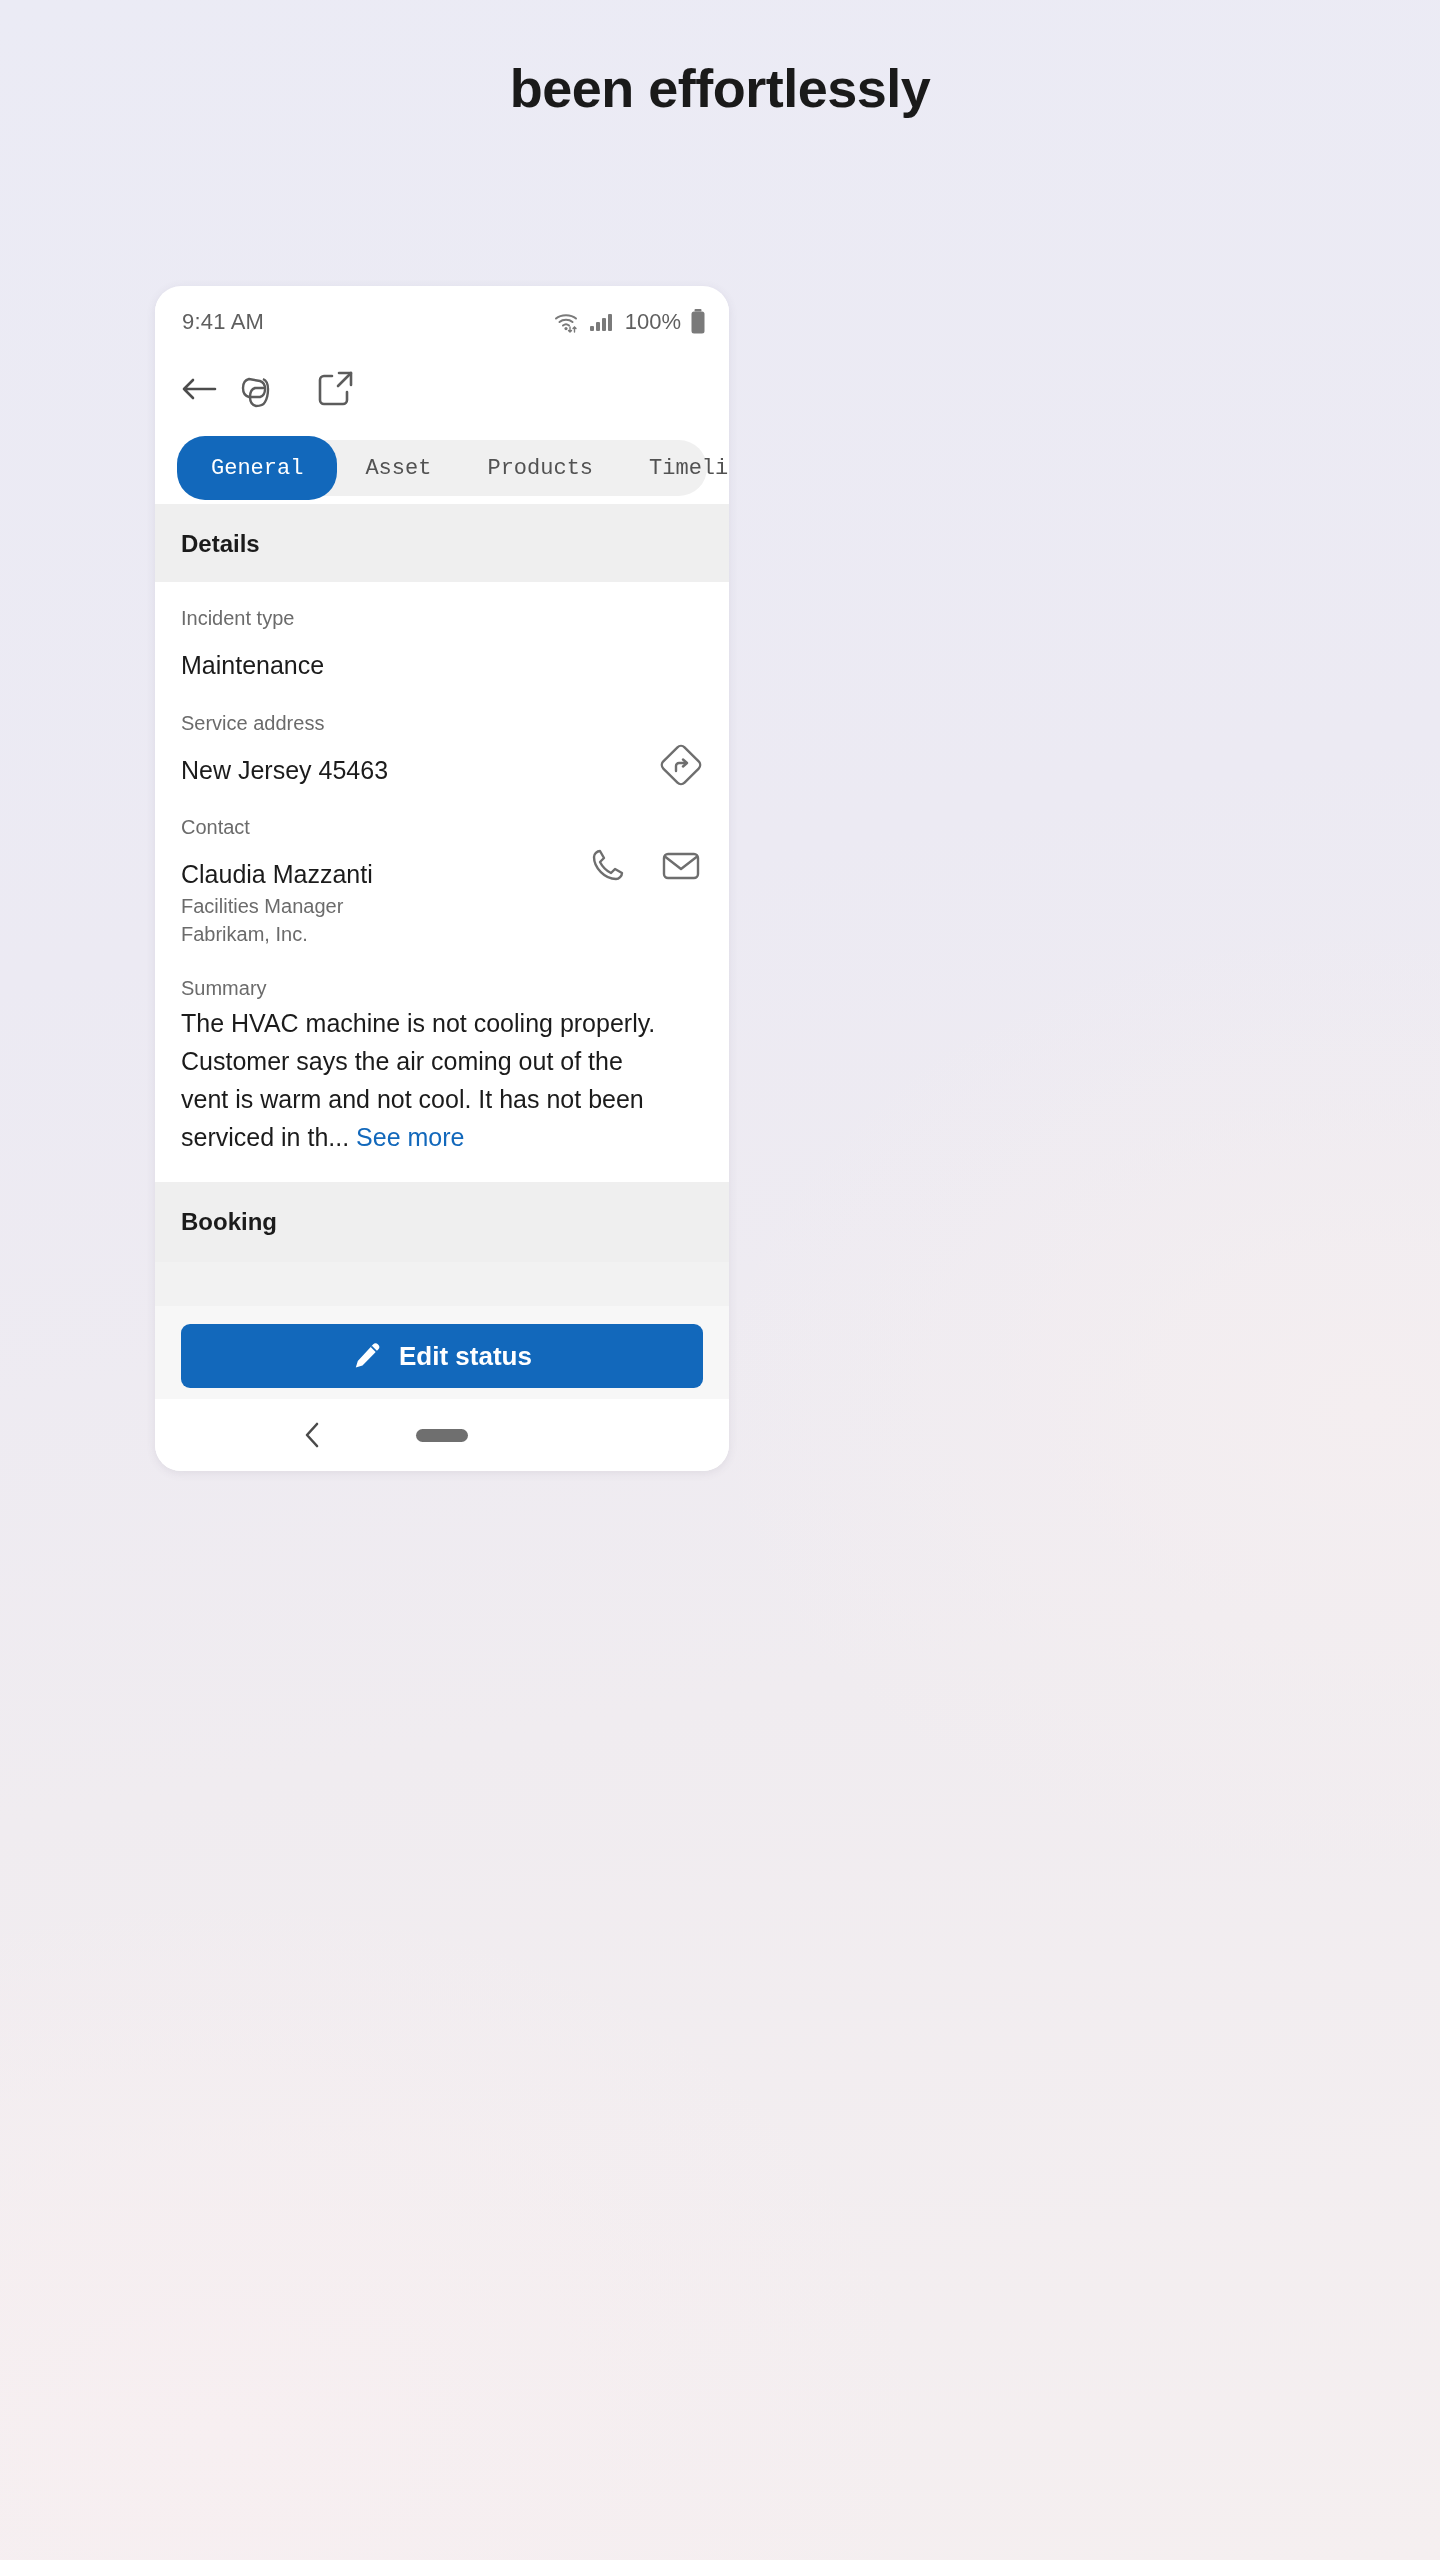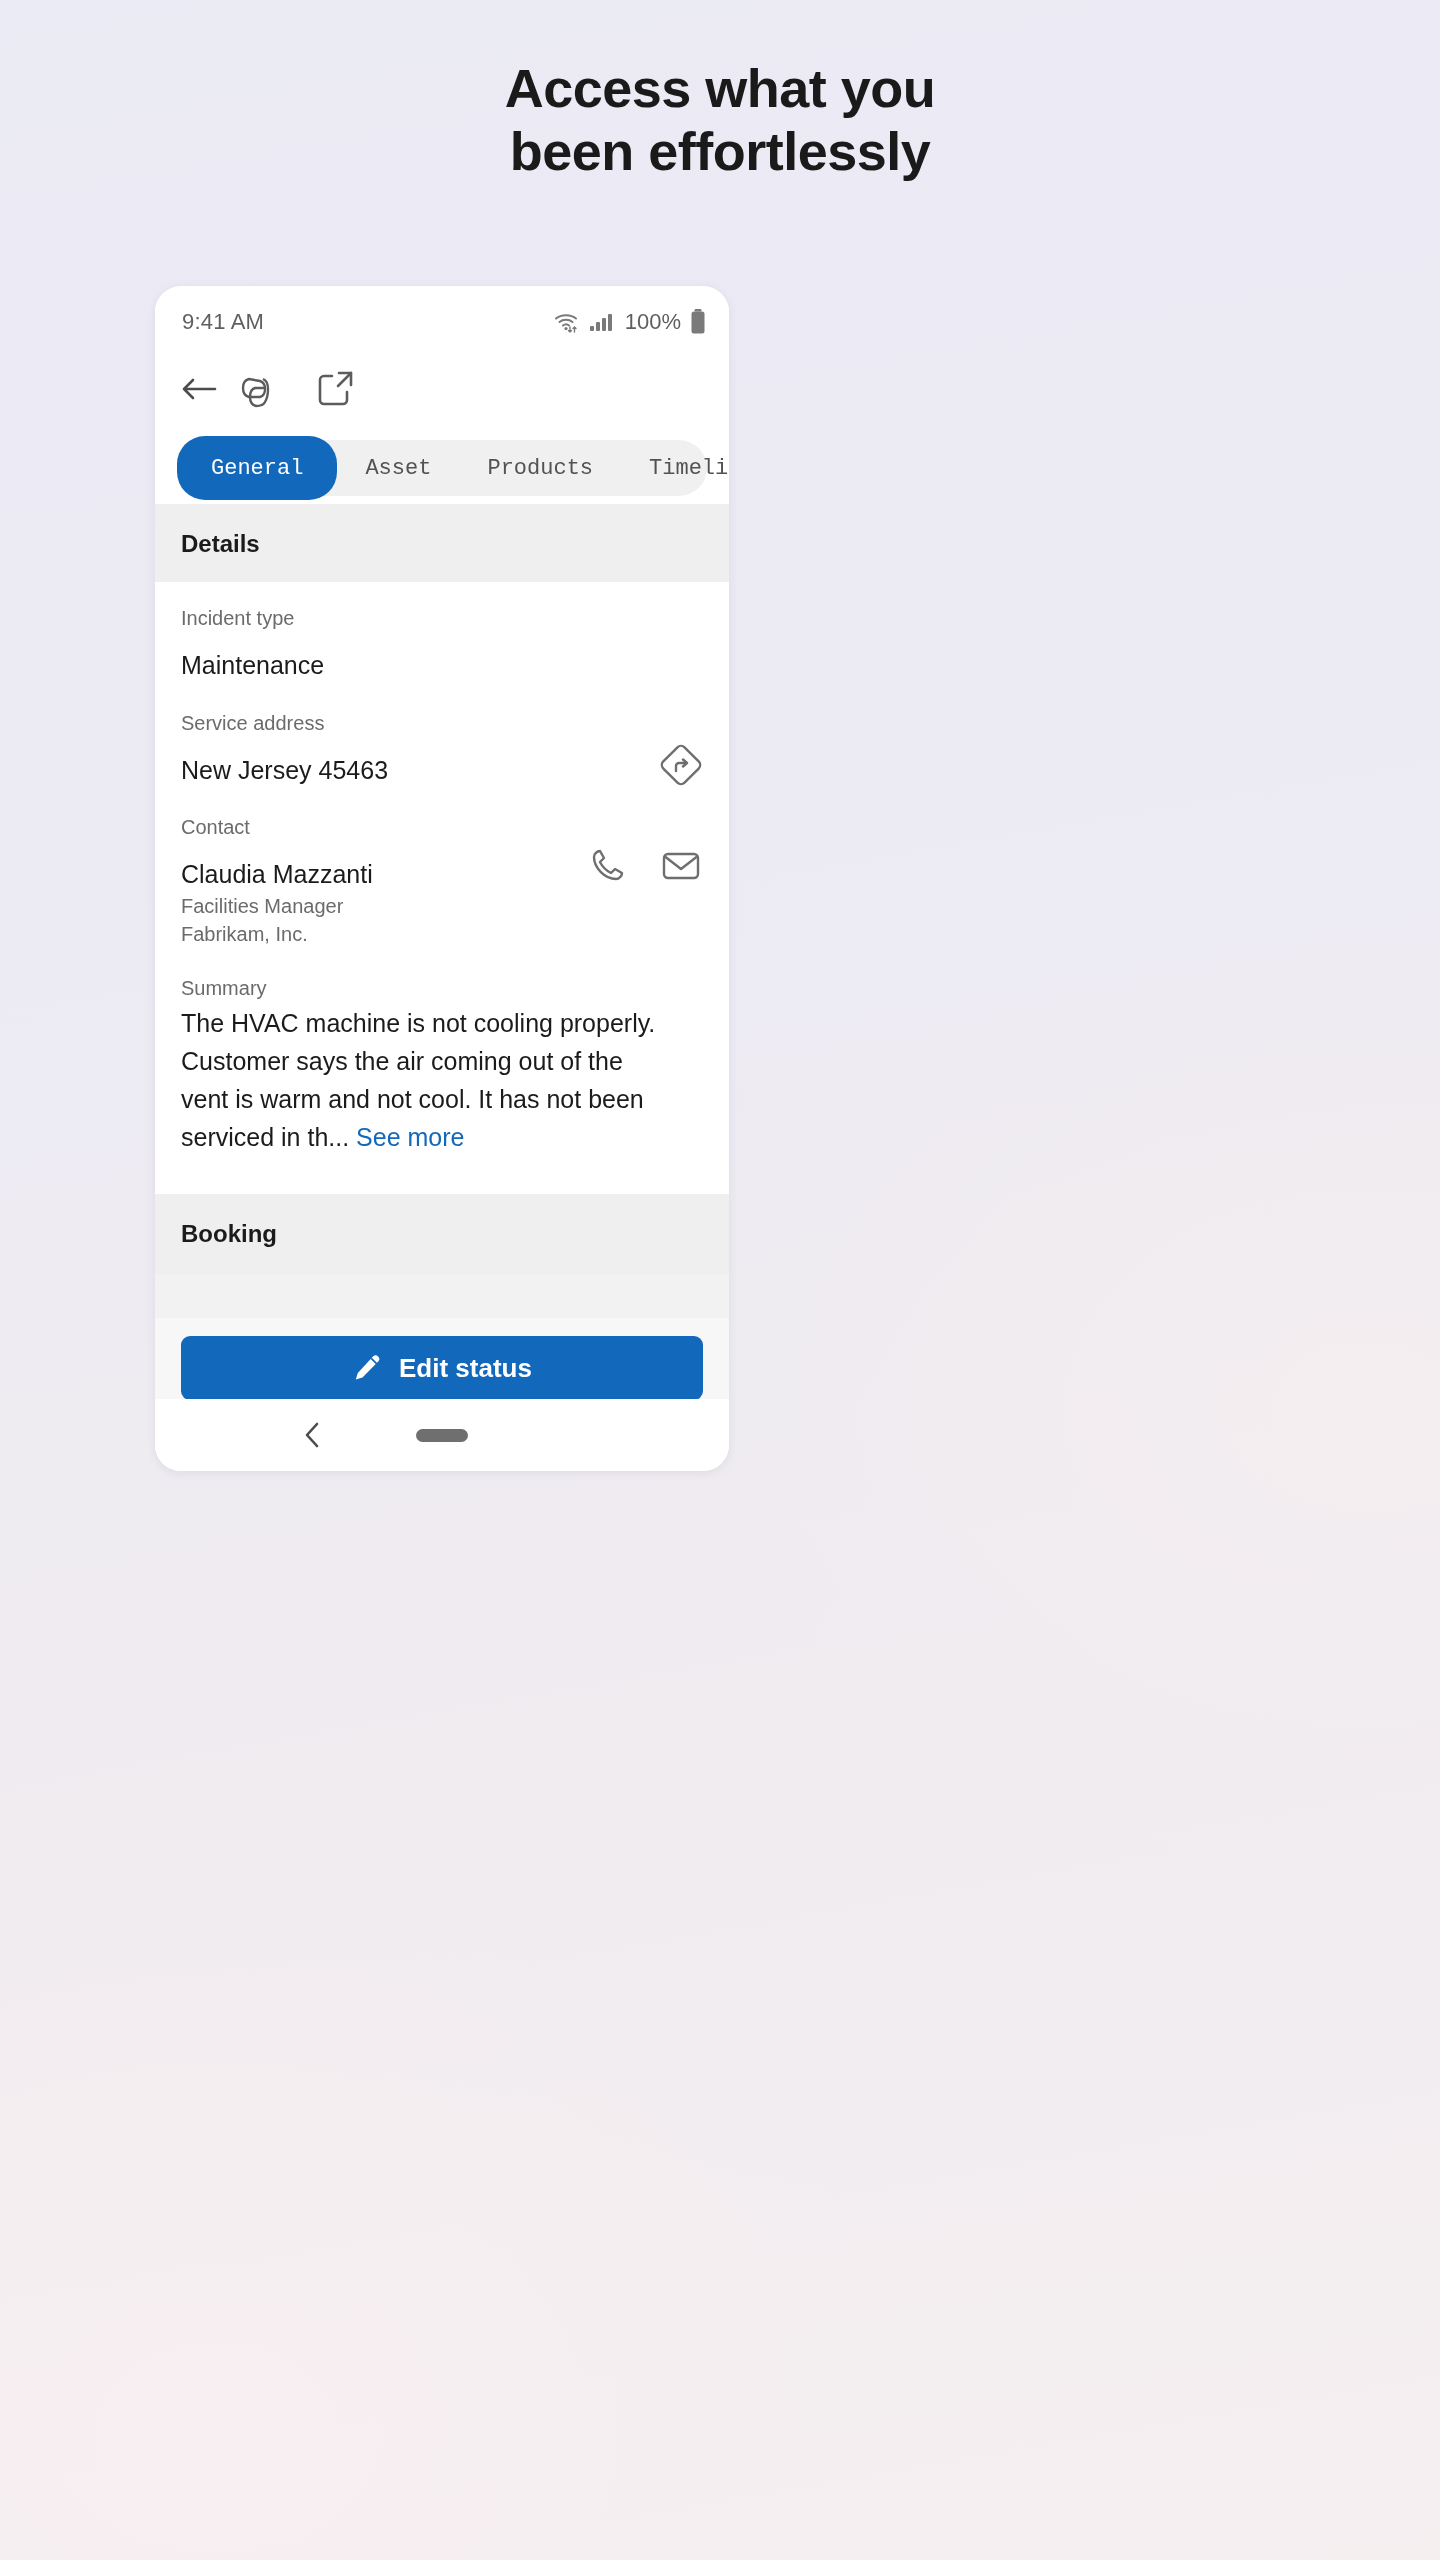--- a/index.html
+++ b/index.html
@@ -96,21 +96,21 @@
   
   .content { flex:1; background:#ffffff; overflow:hidden; position:relative; }
 
   .section-head {
     background:#efefef;
     padding:26px 26px 24px 26px;
     font-size:24px;
     font-weight:bold;
     color:#1b1b1b;
   }
-  .card { background:#ffffff; padding:22px 26px 12px 26px; }
+  .card { background:#ffffff; padding:22px 26px 0 26px; }
 
   .field { padding-bottom:26px; position:relative; }
   .field-label { font-size:20px; color:#6b6b6b; line-height:1.4; }
   .field-value { font-size:25px; color:#1b1b1b; line-height:1.38; margin-top:16px; }
   .field-sub { font-size:20px; color:#6b6b6b; line-height:1.42; }
   .field-actions { position:absolute; right:0; top:30px; display:flex; align-items:center; gap:30px; }
   .field-actions.one { top:34px; }
 
   .summary-text { font-size:25px; color:#1b1b1b; line-height:1.52; margin-top:2px; }
   .see-more { color:#1268bb; }
@@ -141,21 +141,20 @@
   }
   .nav-back { position:absolute; left:146px; top:50%; transform:translateY(-50%); }
   .nav-pill { width:52px; height:13px; border-radius:7px; background:#6f6f6f; }
 
   svg { display:block; }
 </style>
 </head>
 <body>
 
 <div class="headline">
-  <span class="l1">Access what you</span>
   <span class="l2">been effortlessly</span>
 </div>
 
 <div class="phone">
 
   <div class="statusbar">
     <div class="status-time">9:41 AM</div>
     <div class="status-icons">
       <span>
         <svg width="28" height="24" viewBox="0 0 28 24">

